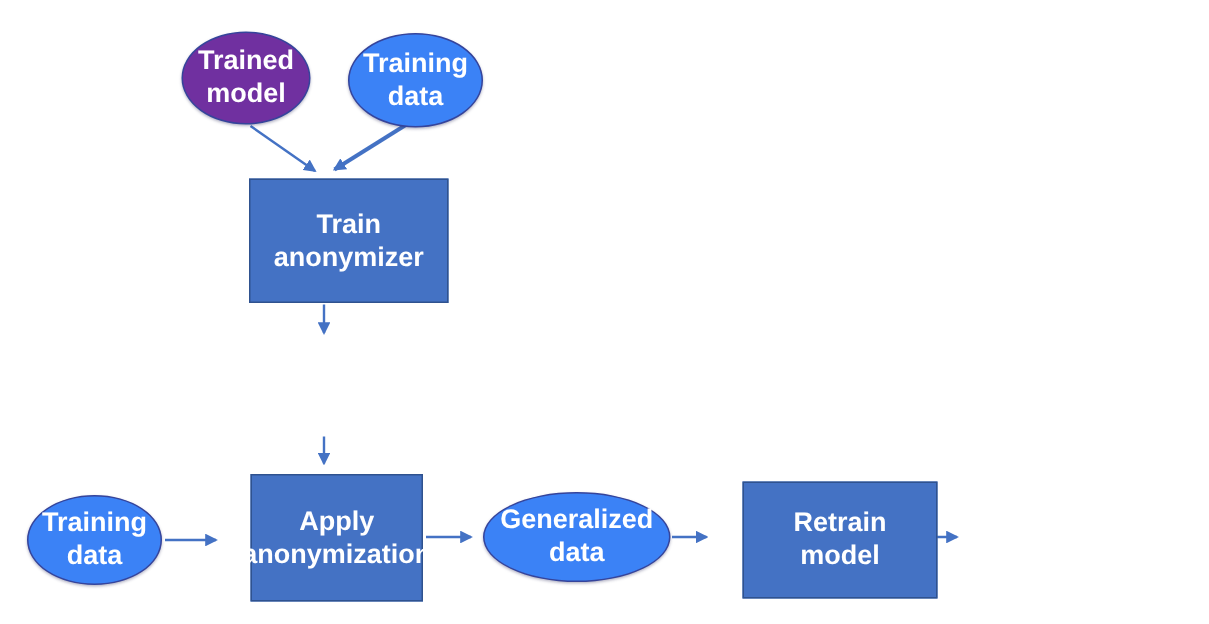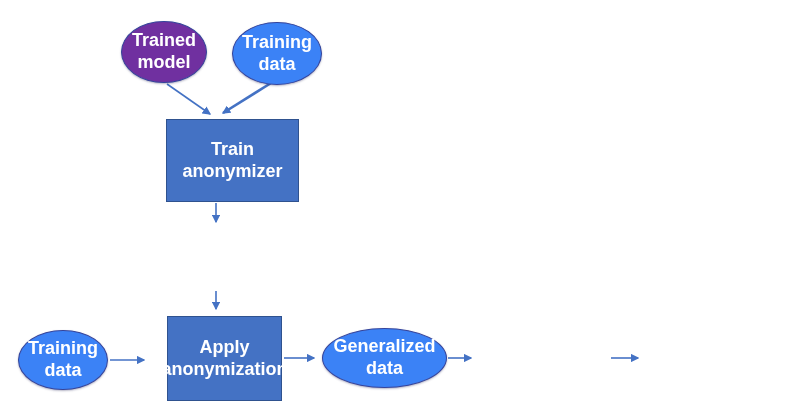--- a/index.html
+++ b/index.html
@@ -97,15 +97,18 @@
   </div>
 
   <div id="n-apply-anonymization" class="node rect fill-blue">
     <span>Apply anonymization</span>
   </div>
 
   <div id="n-generalized-data" class="node ellipse fill-green">
     <span>Generalized data</span>
   </div>
 
+  <div id="n-retrain-model" class="node rect fill-blue">
+    <span>Retrain model</span>
+  </div>
 
 
 </div>
 
 </body></html>

